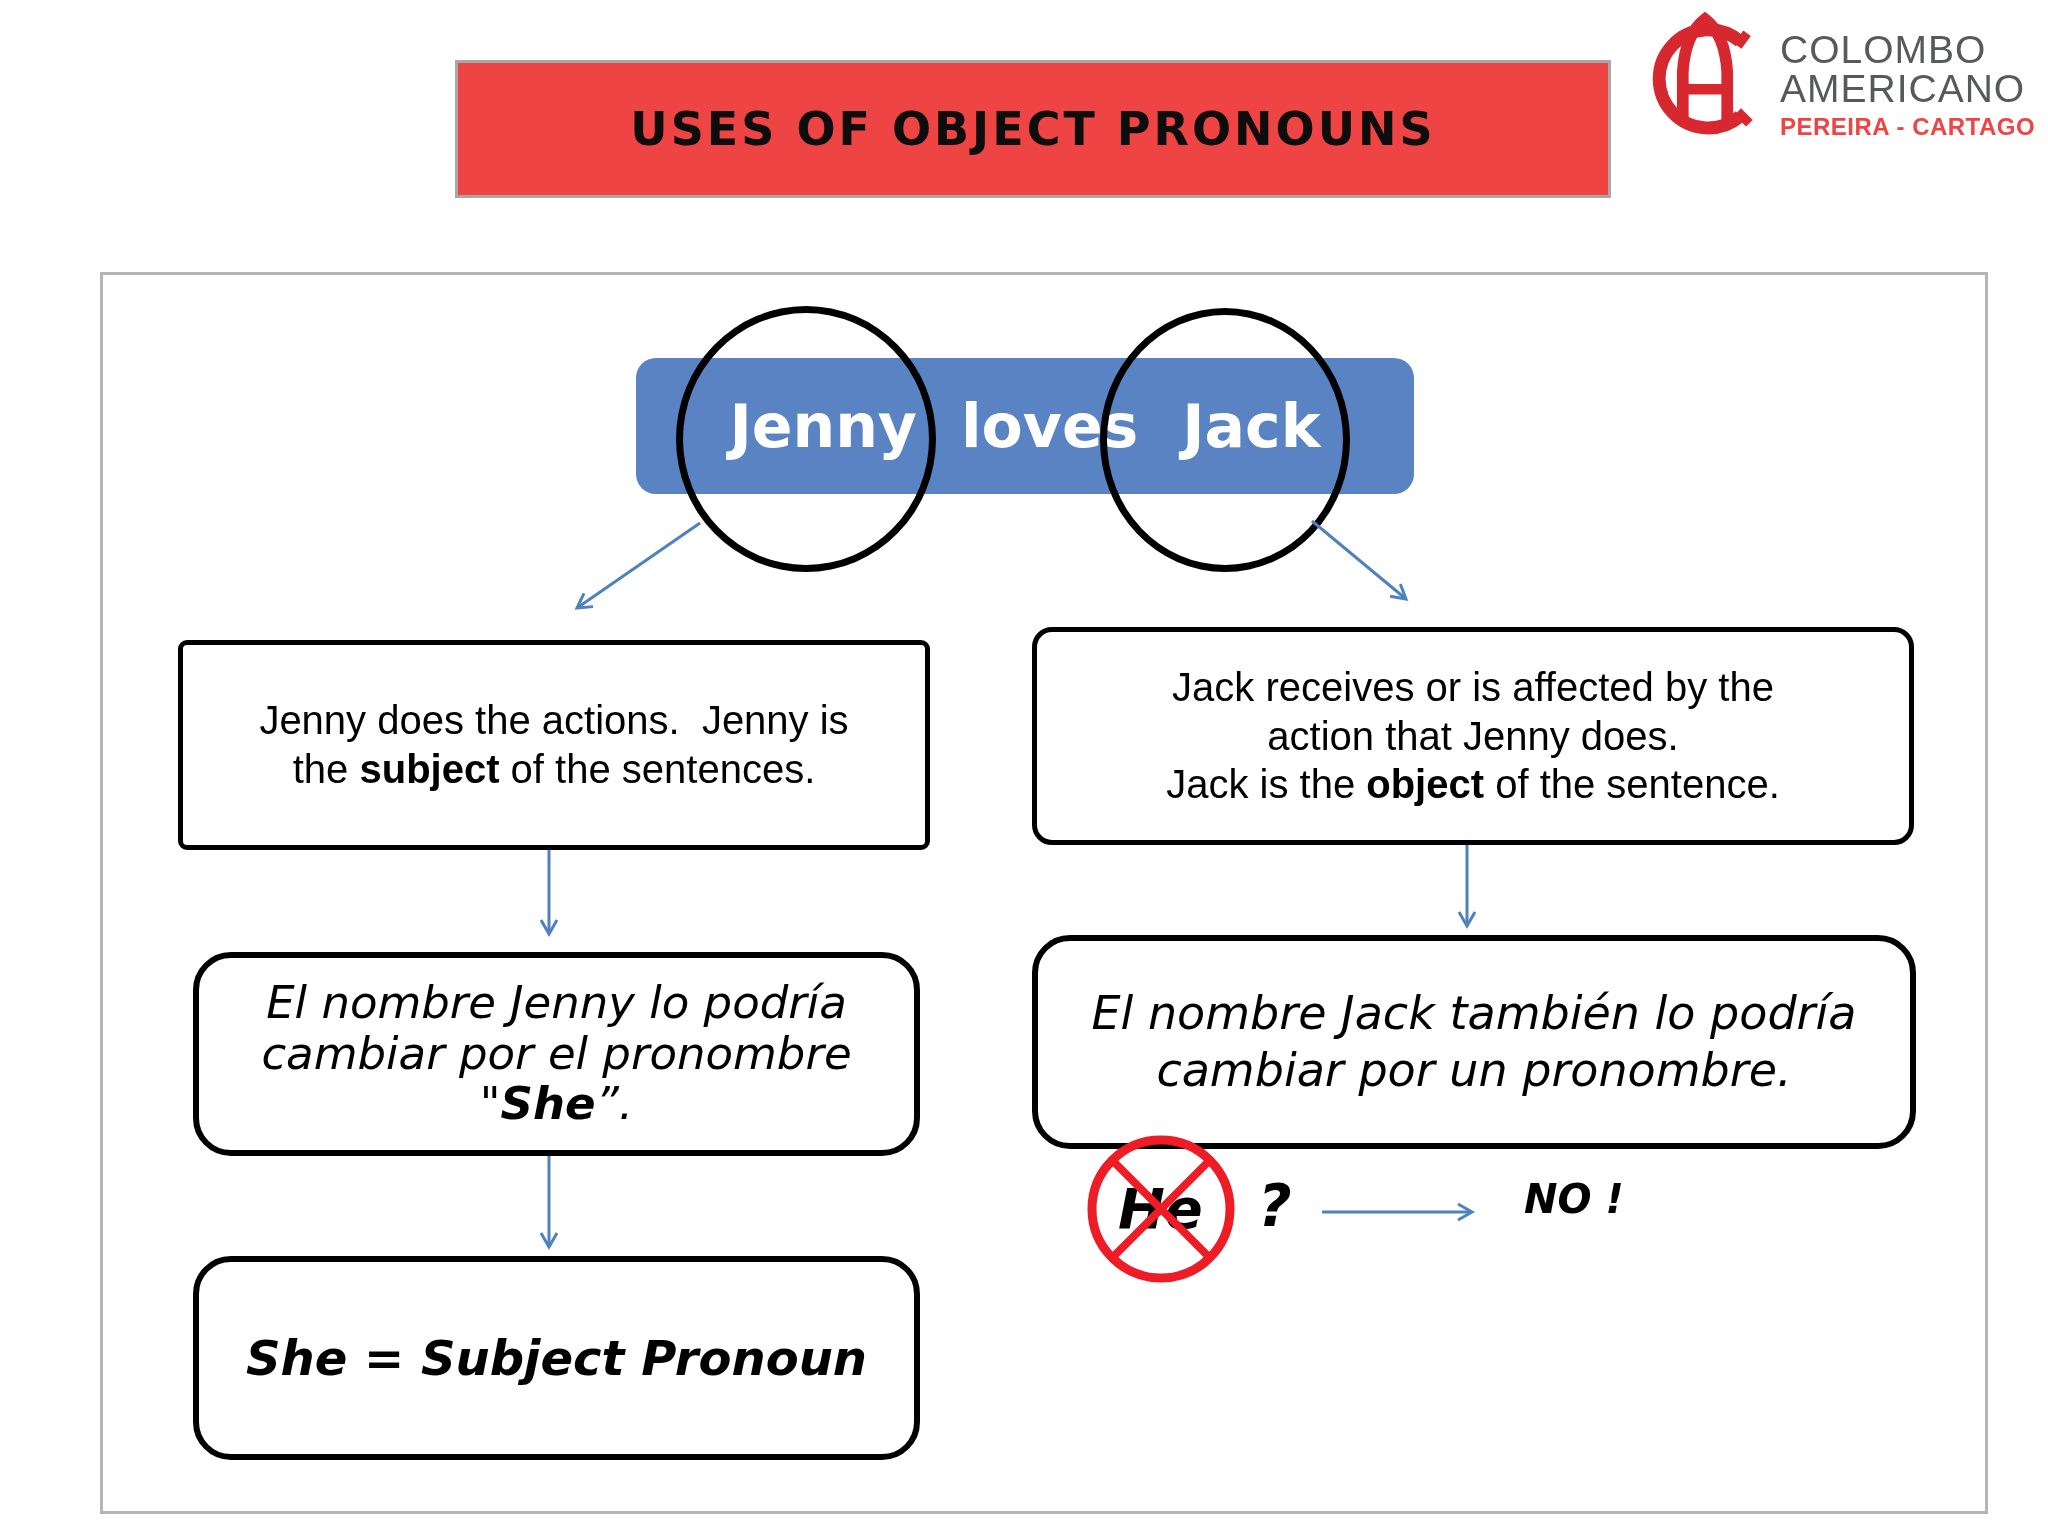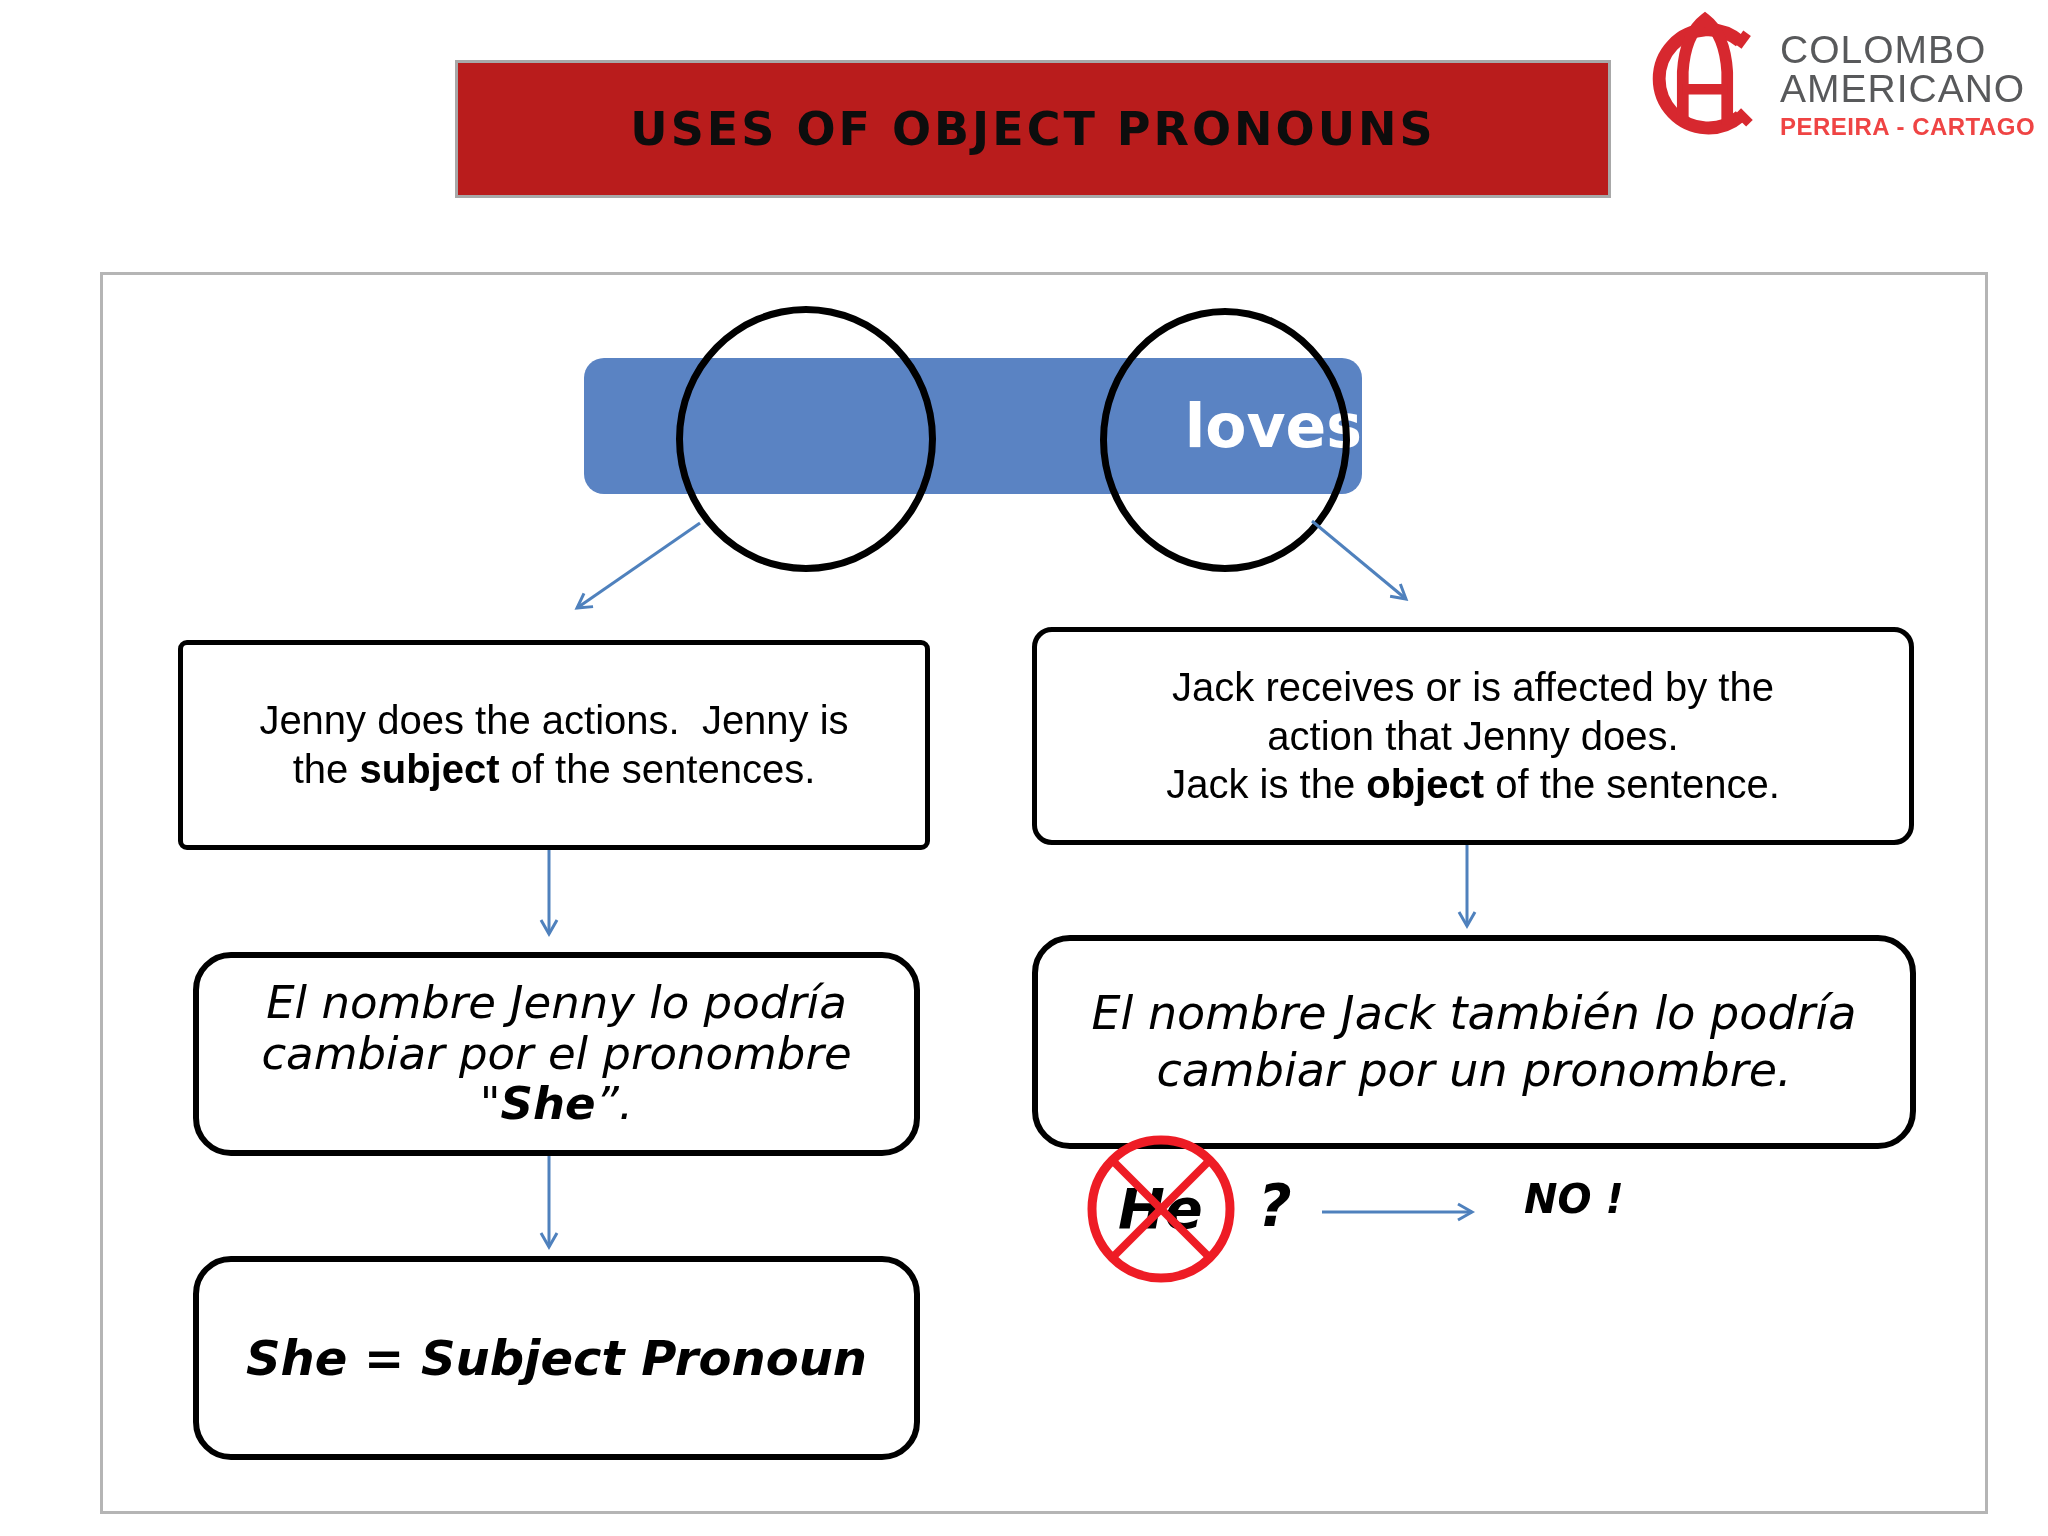--- a/index.html
+++ b/index.html
@@ -1,39 +1,39 @@
 <!DOCTYPE html>
 <html><head>
 <meta charset="utf-8">
 <style>
   html,body { margin:0; padding:0; background:#ffffff; }
   .canvas { position:relative; width:2048px; height:1536px; background:#ffffff; overflow:hidden;
             font-family:"Liberation Sans", sans-serif; color:#000; }
 
   
   .title-box { position:absolute; left:455px; top:60px; width:1150px; height:132px;
-               border:3px solid #a8a8a8; background:#b91c1c;
+               border:3px solid #a8a8a8; background:#ef4444;
                display:flex; align-items:center; justify-content:center; }
   .title-text { font-family:"DejaVu Sans", sans-serif; font-weight:700; font-size:46px;
                 letter-spacing:3px; color:#0d0d0d; }
 
   .logo { position:absolute; left:1646px; top:4px; display:flex; }
   .logo-icon { width:118px; height:152px; }
   .logo-text { margin-left:16px; padding-top:26px; }
   .logo-name { font-size:39px; line-height:39px; color:#58595b; letter-spacing:1px; }
   .logo-location { font-size:24px; font-weight:700; color:#ef4444; margin-top:5px; letter-spacing:0.5px; }
 
   
   .frame { position:absolute; left:100px; top:272px; width:1882px; height:1236px;
            border:3px solid #b5b5b5; background:#fff; }
 
   
-  .sentence-box { position:absolute; left:584px; top:358px; width:778px; height:136px;
+  .sentence-box { position:absolute; left:636px; top:358px; width:778px; height:136px;
                   background:#5a83c3; border-radius:20px;
-                  display:flex; align-items:flex-end; justify-content:center; gap:44px;flex-direction:column; }
+                  display:flex; align-items:center; justify-content:center; gap:44px; }
   .sentence-word { font-family:"DejaVu Sans", sans-serif; font-weight:700; font-size:60px; color:#ffffff; }
 
   .circle-annotation { position:absolute; border:7px solid #000; border-radius:50%; background:transparent; }
   #jenny-circle { left:676px; top:306px; width:246px; height:252px; }
   #jack-circle  { left:1100px; top:308px; width:236px; height:250px; }
 
   
   .bubble { position:absolute; border:5px solid #000; border-radius:38px; background:#fff;
             display:flex; flex-direction:column; align-items:center; justify-content:center;
             text-align:center; }

